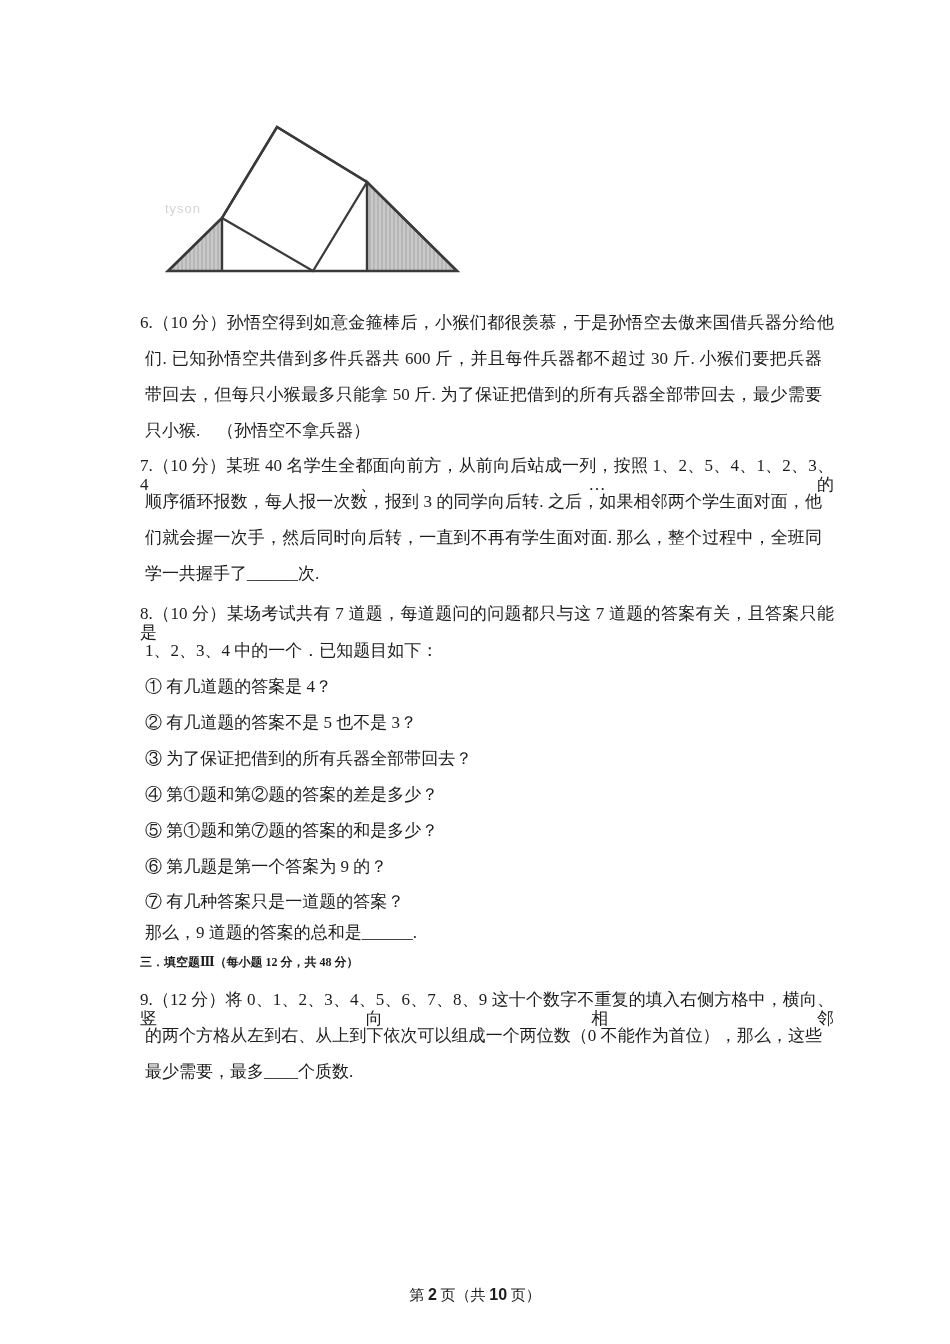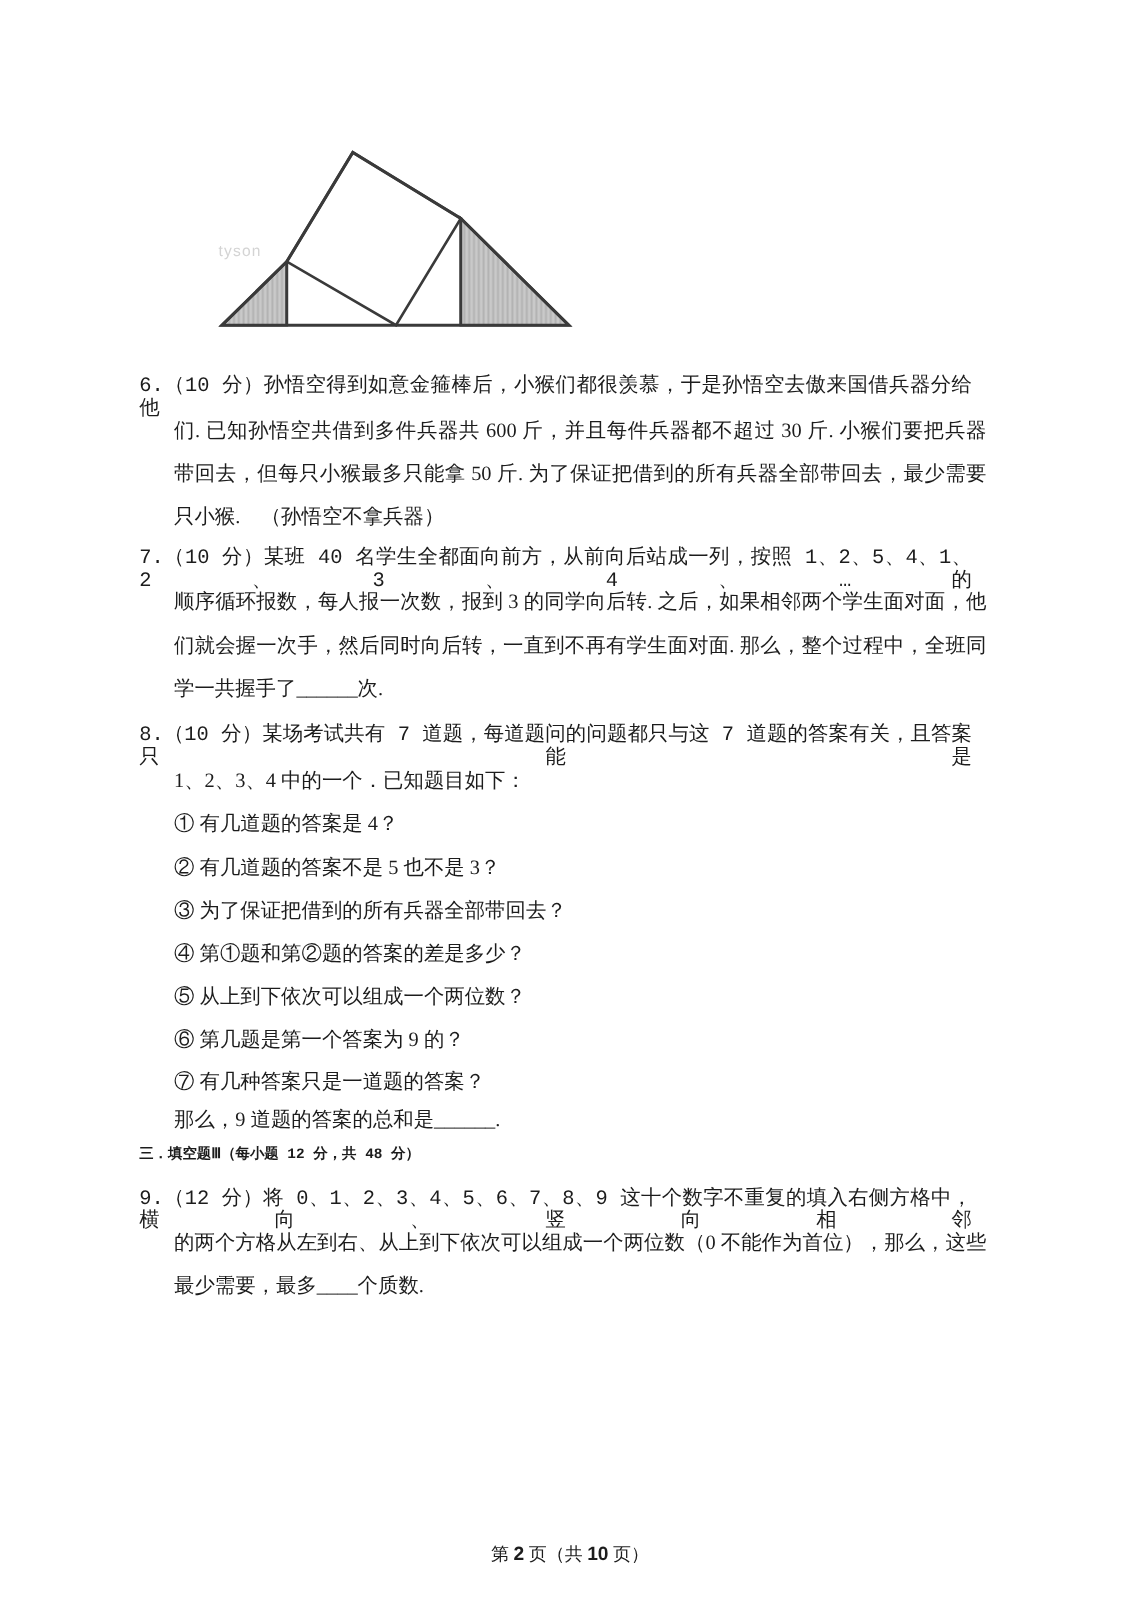--- a/index.html
+++ b/index.html
@@ -15,25 +15,25 @@
     width:950px;height:1344px;position:relative;overflow:hidden;
     background:var(--page-bg);
     font-family:"Liberation Serif","DejaVu Serif",serif;
     color:var(--text);
   }
   .ln{
     position:absolute;
     font-size:17px;line-height:19px;height:19px;
     white-space:pre-wrap;
   }
-  .hang{left:116px;width:694px;font-family:Liberation Mono, monospace;}     
+  .hang{left:140px;width:694px;}     
   .cont{left:145px;width:677px;}     
   .j{text-align:justify;text-align-last:justify;}
   .heading{font-weight:bold;font-size:12px;}
-  .figure-wrap{position:absolute;left:172px;top:112px;width:315px;height:168px;}
+  .figure-wrap{position:absolute;left:155px;top:112px;width:315px;height:168px;}
   .outline{fill:none;stroke:var(--figure-stroke);stroke-width:2.2;stroke-linejoin:miter;}
   .outer{stroke-width:2.6;}
   .shaded{fill:url(#hatch);stroke:var(--figure-stroke);stroke-width:2.2;}
   .hatch-bg{fill:var(--figure-fill);}
   .hatch-line{stroke:var(--figure-hatch);stroke-width:1.6;}
   .wm{fill:var(--watermark);font-family:"Liberation Sans",sans-serif;font-size:13px;letter-spacing:1px;}
   .footer{
     position:absolute;top:1286px;left:0;width:950px;height:20px;
     text-align:center;font-size:15px;
   }
@@ -77,21 +77,21 @@
   <div class="ln cont" style="top:564px">学一共握手了______次.</div>
 </div>
 
 <div>
   <div class="ln hang j" style="top:604px">8.（10 分）某场考试共有 7 道题，每道题问的问题都只与这 7 道题的答案有关，且答案只能是</div>
   <div class="ln cont" style="top:641px">1、2、3、4 中的一个．已知题目如下：</div>
   <div class="ln cont" style="top:677px">① 有几道题的答案是 4？</div>
   <div class="ln cont" style="top:713px">② 有几道题的答案不是 5 也不是 3？</div>
   <div class="ln cont" style="top:749px">③ 为了保证把借到的所有兵器全部带回去？</div>
   <div class="ln cont" style="top:785px">④ 第①题和第②题的答案的差是多少？</div>
-  <div class="ln cont" style="top:821px">⑤ 从上到下依次可以组成一个两位数？</div>
+  <div class="ln cont" style="top:821px">⑤ 第①题和第⑦题的答案的和是多少？</div>
   <div class="ln cont" style="top:857px">⑥ 第几题是第一个答案为 9 的？</div>
   <div class="ln cont" style="top:892px">⑦ 有几种答案只是一道题的答案？</div>
   <div class="ln cont" style="top:923px">那么，9 道题的答案的总和是______.</div>
 </div>
 
 <div class="ln hang heading" style="top:953px">三．填空题Ⅲ（每小题 12 分，共 48 分）</div>
 
 <div>
   <div class="ln hang j" style="top:990px">9.（12 分）将 0、1、2、3、4、5、6、7、8、9 这十个数字不重复的填入右侧方格中，横向、竖向相邻</div>
   <div class="ln cont j" style="top:1026px">的两个方格从左到右、从上到下依次可以组成一个两位数（0 不能作为首位），那么，这些</div>

